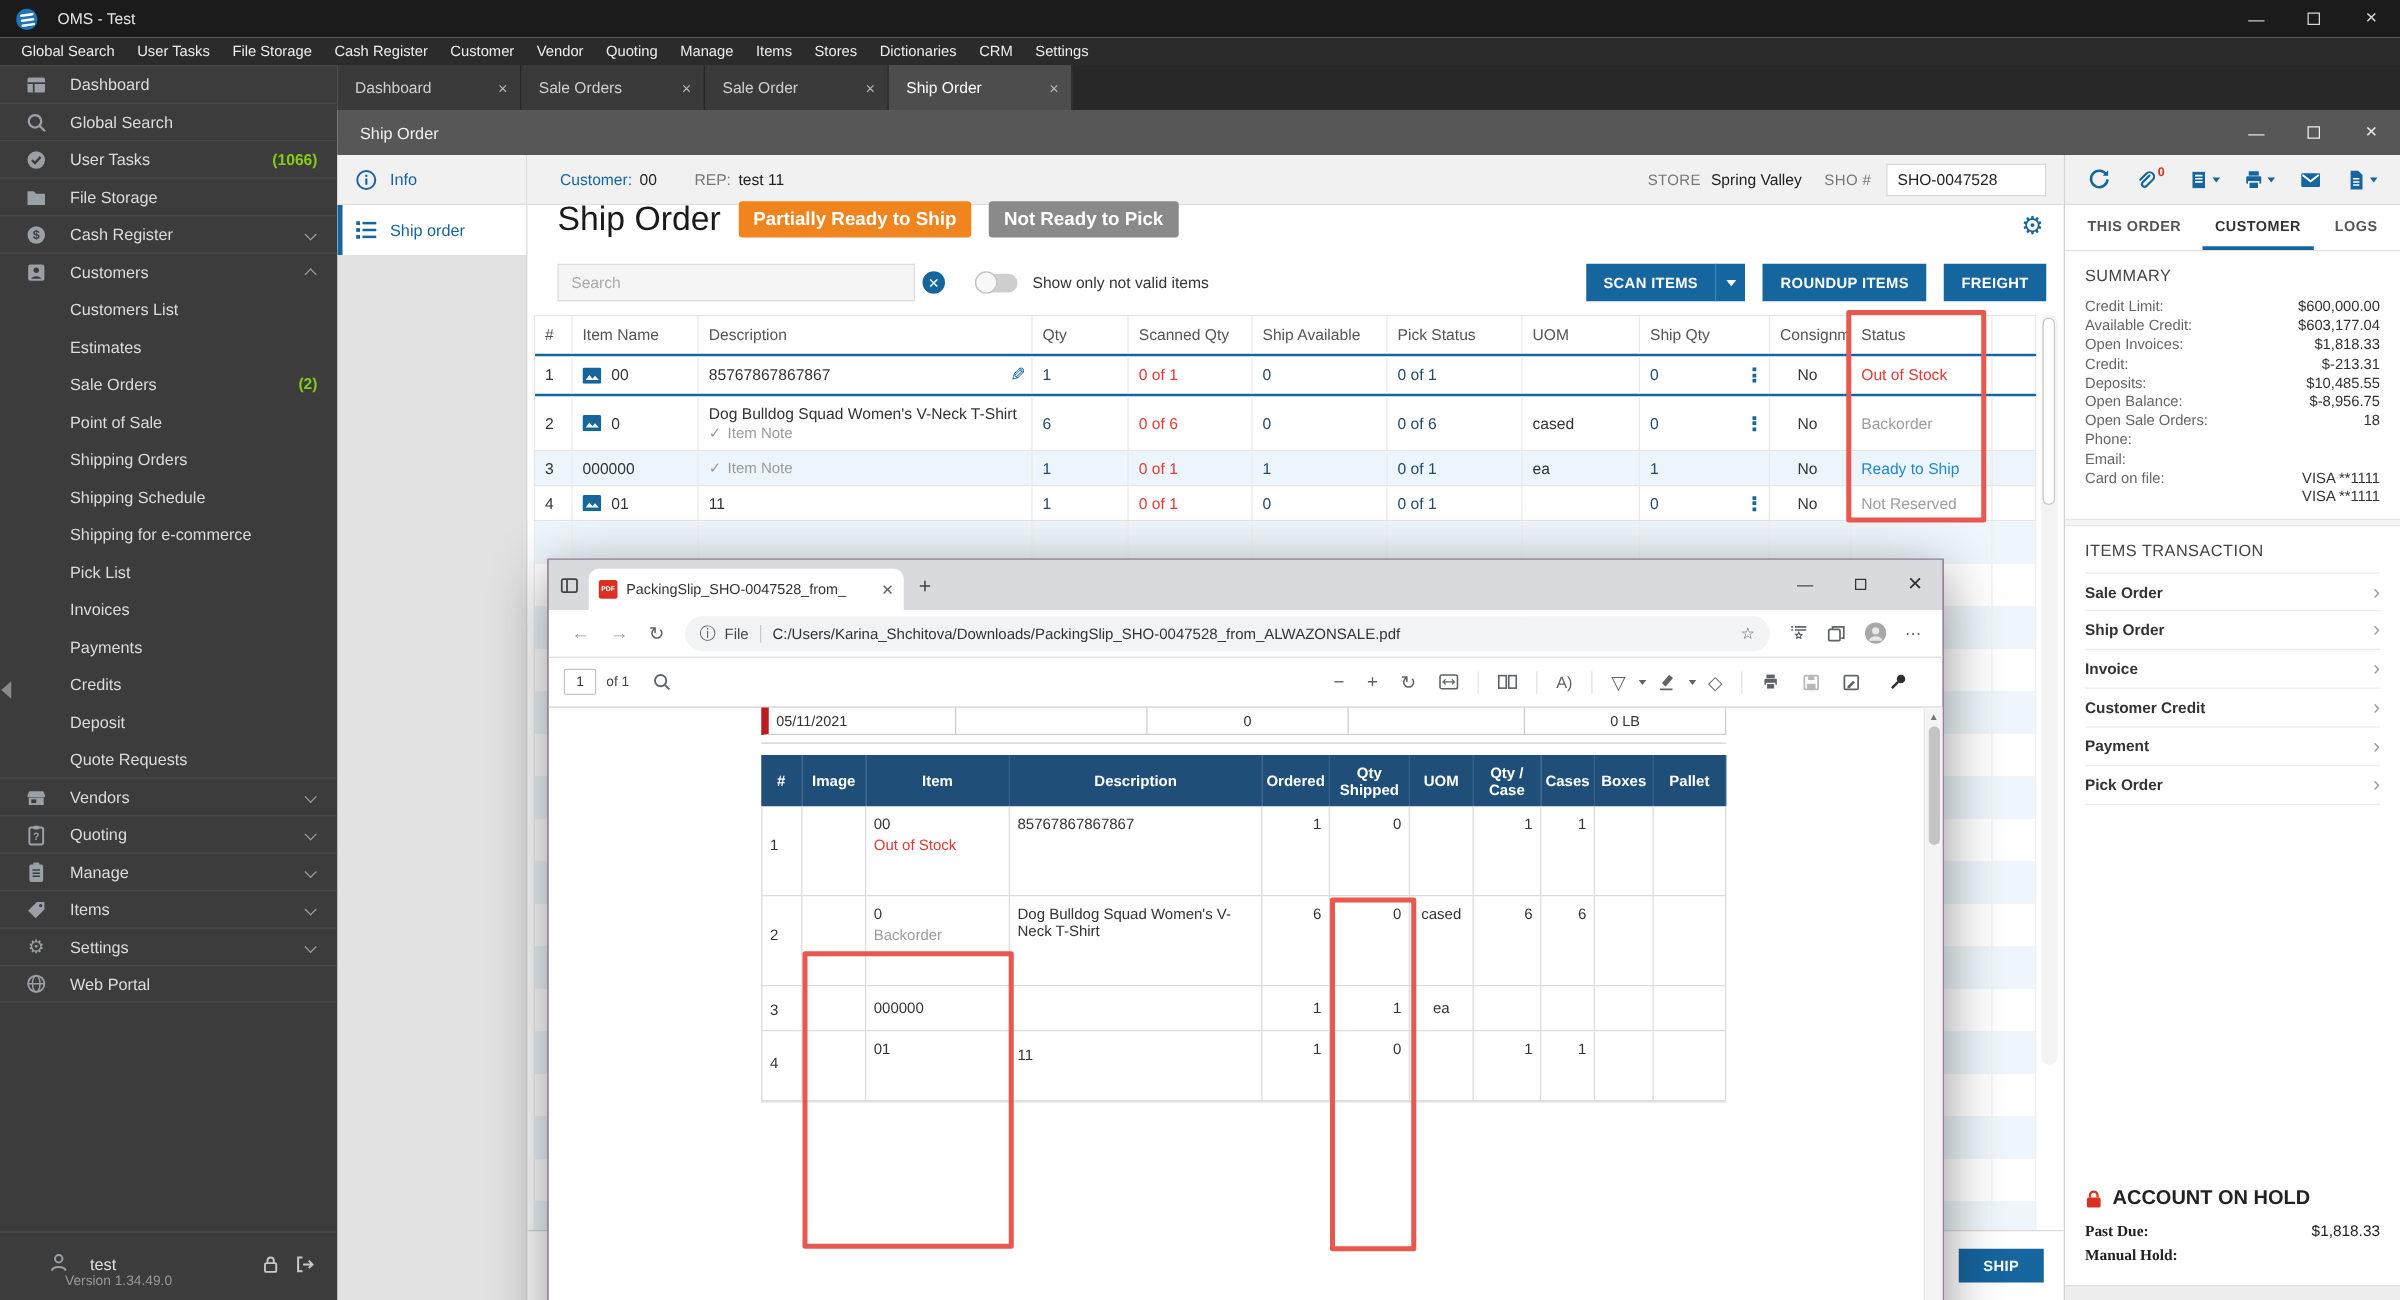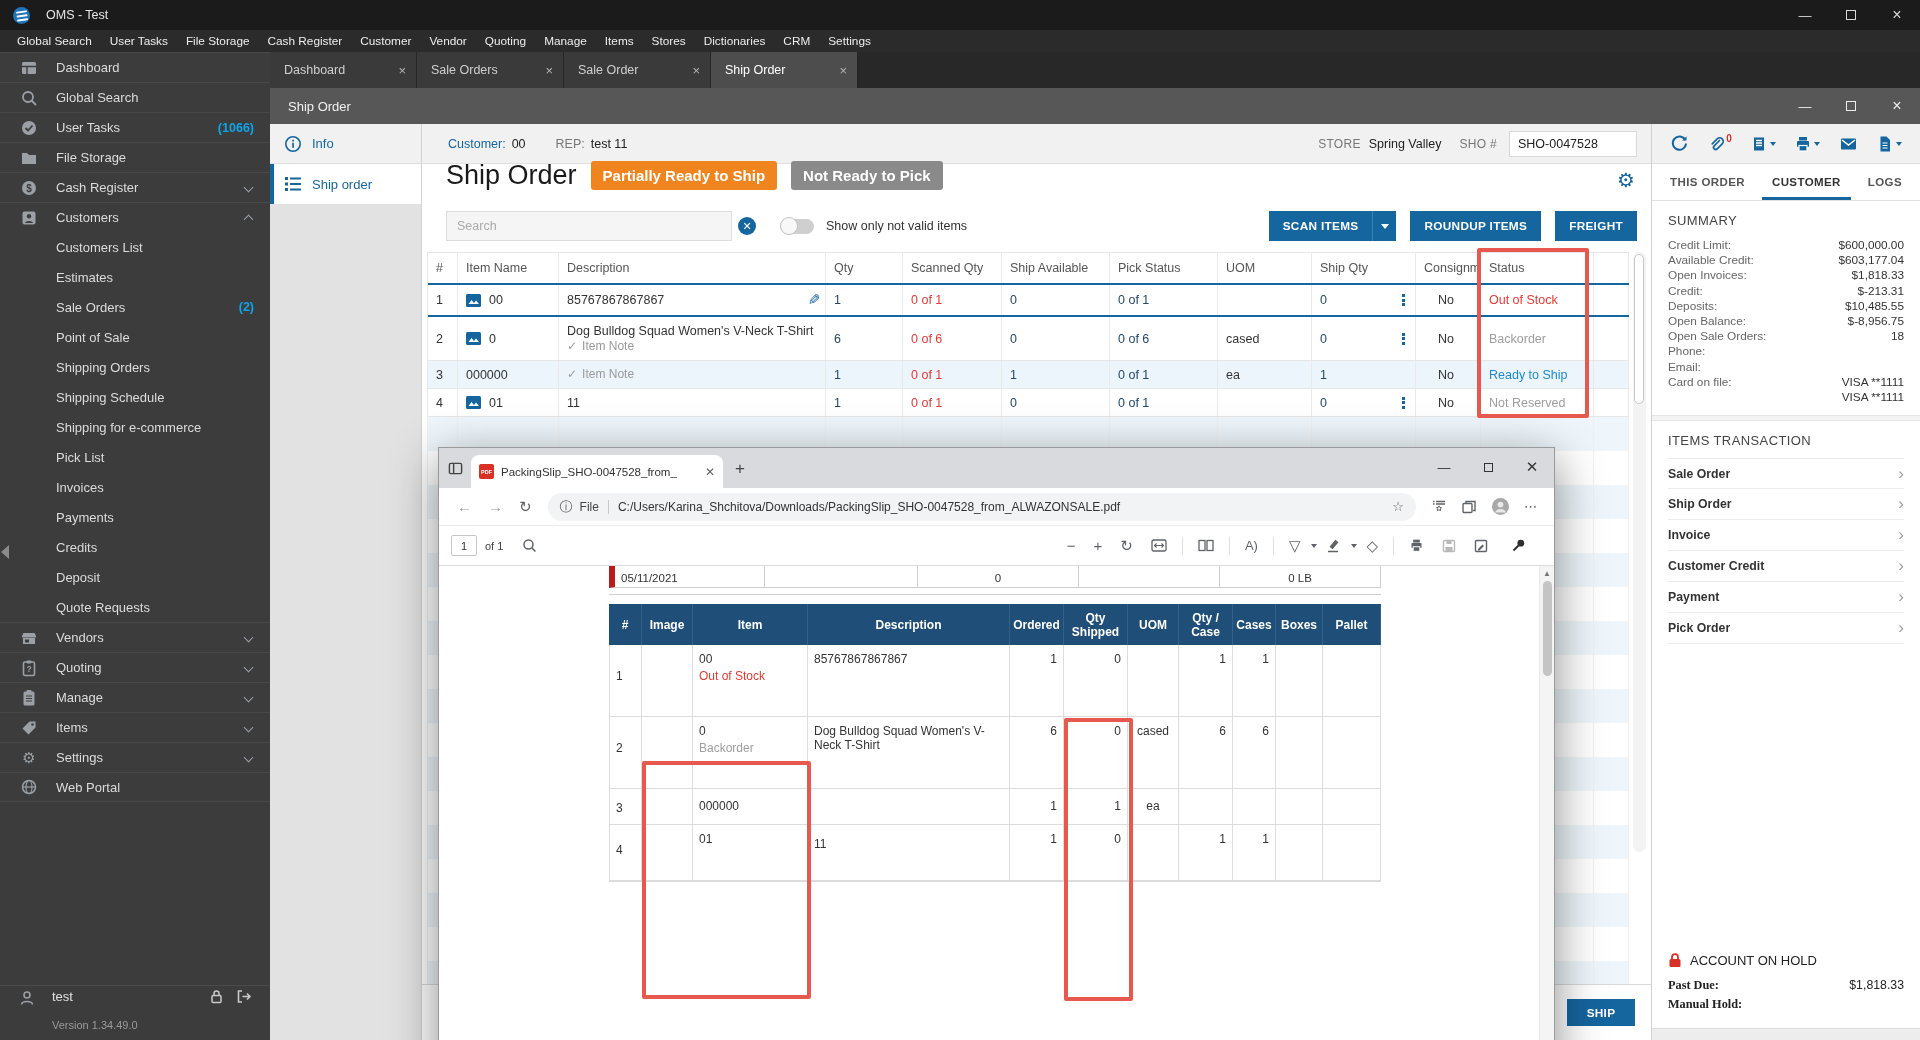--- a/index.html
+++ b/index.html
@@ -20,27 +20,27 @@
   .menubar{position:absolute;left:0;top:30px;right:0;height:22px;background:#2b2b2b;display:flex;align-items:center;padding-left:8px;}
   .menubar span{color:#ededed;font-size:11.8px;padding:0 9px;}
 
   
   .sidebar{position:absolute;left:0;top:52px;width:270px;bottom:0;background:#3c3c3c;}
   .snav{display:flex;align-items:center;height:30px;color:#dcdcdc;font-size:13px;}
   .snav.top{border-top:1px solid #484848;}
   .snav .sic{width:18px;height:18px;margin-left:20px;display:flex;align-items:center;justify-content:center;}
   .snav .slb{margin-left:18px;}
   .snav.sub .slb{margin-left:56px;}
-  .sbadge{margin-left:auto;margin-right:16px;font-weight:bold;font-size:12.5px;color:#0ea5e9;}
+  .sbadge{margin-left:auto;margin-right:16px;font-weight:bold;font-size:12.5px;color:#84cc16;}
   .chev{width:7px;height:7px;border-right:1.6px solid #9aa0a6;border-bottom:1.6px solid #9aa0a6;transform:rotate(45deg);margin-left:auto;margin-right:18px;}
   .chev.up{transform:rotate(-135deg);margin-top:4px;}
   .gearglyph{font-size:15px;color:#9aa0a6;line-height:1;}
   .collapse-arrow{position:absolute;left:1px;top:545px;width:0;height:0;border-top:7px solid transparent;border-bottom:7px solid transparent;border-right:8px solid #8a8a8a;}
   .side-user{position:absolute;left:0;bottom:0;width:100%;height:55px;border-top:1px solid #4a4a4a;color:#e0e0e0;}
-  .side-user .urow{display:flex;align-items:flex-start;height:30px;margin-top:3px;}
+  .side-user .urow{display:flex;align-items:flex-end;height:30px;margin-top:3px;margin-left:20px;}
   .side-user .uname{font-size:13px;margin-left:16px;}
   .side-user .uic{margin-left:20px;}
   .side-user .ver{font-size:11px;color:#9a9a9a;margin-left:52px;}
 
   
   .tabstrip{position:absolute;left:270px;top:52px;right:0;height:36px;background:#282828;display:flex;}
   .dtab{width:147px;height:36px;background:#3a3a3a;color:#cfcfcf;font-size:12.5px;display:flex;align-items:center;padding:0 10px 0 14px;border-right:1px solid #262626;}
   .dtab .tx{margin-left:auto;color:#b5b5b5;font-size:13px;}
   .dtab.active{background:#4d4d4d;color:#fff;}
 
@@ -135,21 +135,21 @@
   .rtab.active:after{content:"";position:absolute;left:-10px;right:-10px;bottom:0;height:3px;background:#15659e;}
   .rsec{padding:12px 16px 10px 16px;}
   .rhead{font-size:13px;color:#444;letter-spacing:.4px;margin-bottom:10px;}
   .srow{display:flex;line-height:15.2px;}
   .srow .sl{color:#666;}
   .srow .sv{margin-left:auto;color:#333;}
   .rband{height:6px;background:#f3f3f3;border-top:1px solid #e6e6e6;border-bottom:1px solid #e6e6e6;}
   .txitem{display:flex;align-items:center;height:31px;border-bottom:1px solid #ececec;font-weight:bold;font-size:12.3px;color:#333;}
   .txitem .ar{margin-left:auto;color:#9e9e9e;font-size:17px;font-weight:normal;}
   .holdsec{position:absolute;left:16px;right:16px;bottom:26px;}
-  .holdttl{display:flex;align-items:center;font-size:13px;font-weight:normal;color:#222;margin-bottom:8px;}
+  .holdttl{display:flex;align-items:center;font-size:16px;font-weight:bold;color:#222;margin-bottom:8px;}
   .holdttl .lk{margin-right:8px;}
   .hrow{display:flex;font-size:12.3px;line-height:19px;color:#222;}
   .hrow .hl{font-weight:bold;font-family:Liberation Serif, serif;}
   .hrow .hv{margin-left:auto;}
   .rbottom{position:absolute;left:0;right:0;bottom:0;height:12px;background:#ededed;border-top:1px solid #ddd;}
 
   
   .anno{position:absolute;border:4px solid #e8584e;border-radius:2px;pointer-events:none;z-index:80;}
   .anno-status{left:1477px;top:248px;width:112px;height:170px;}
 

